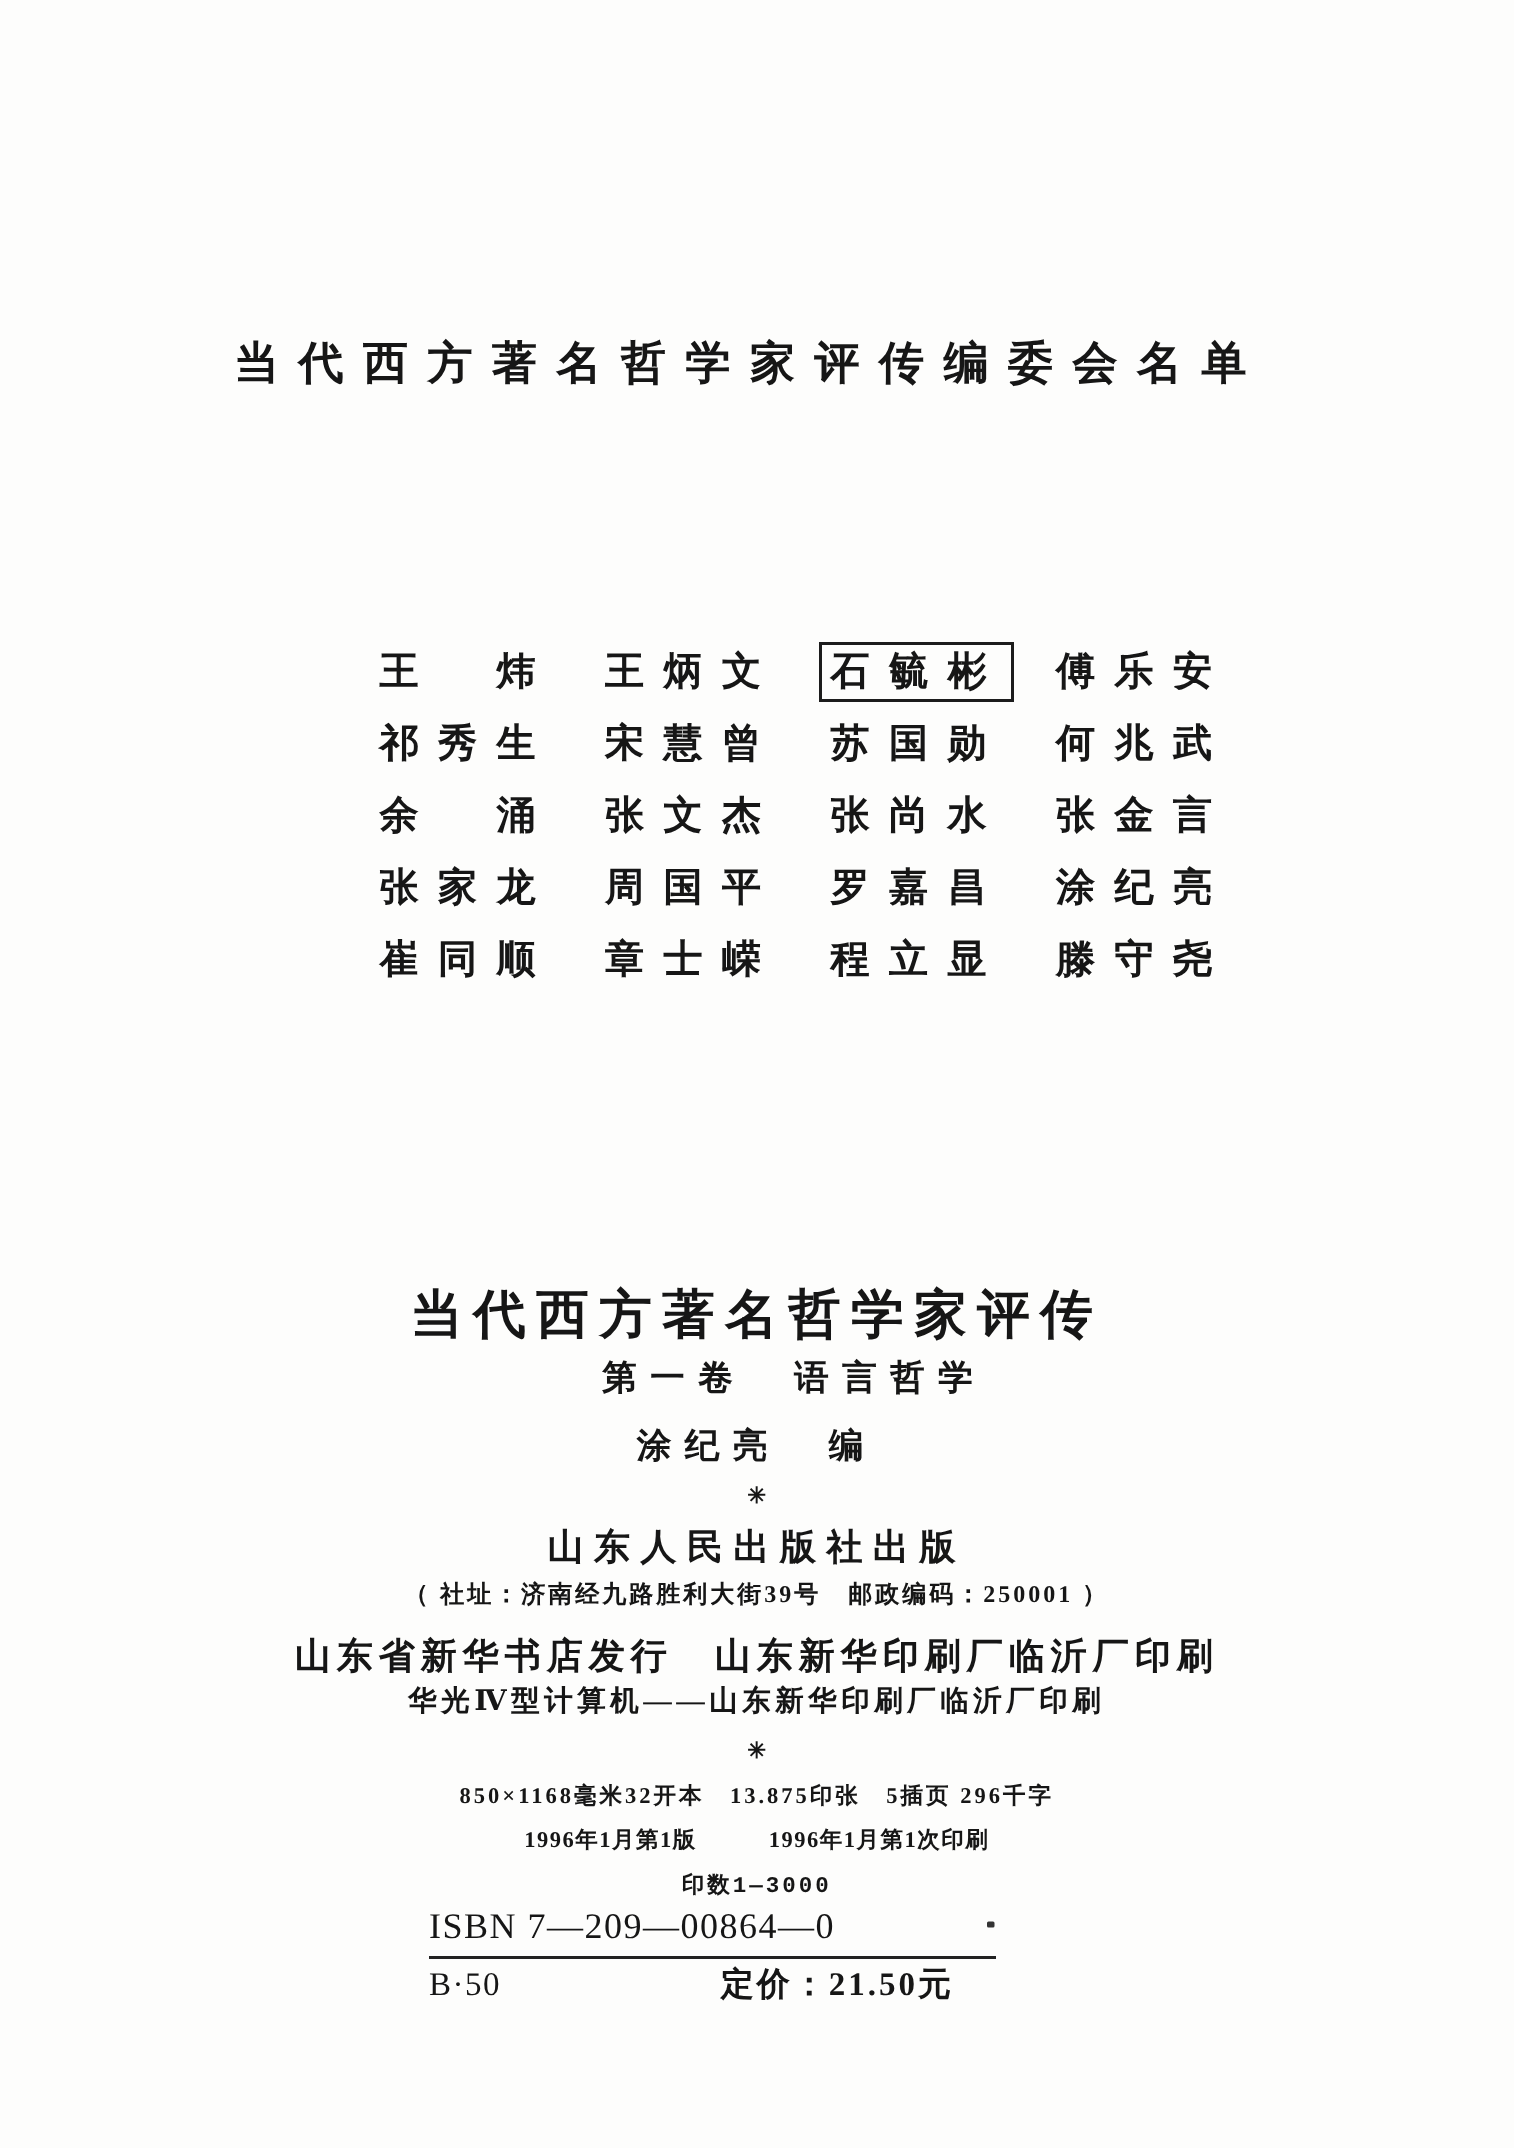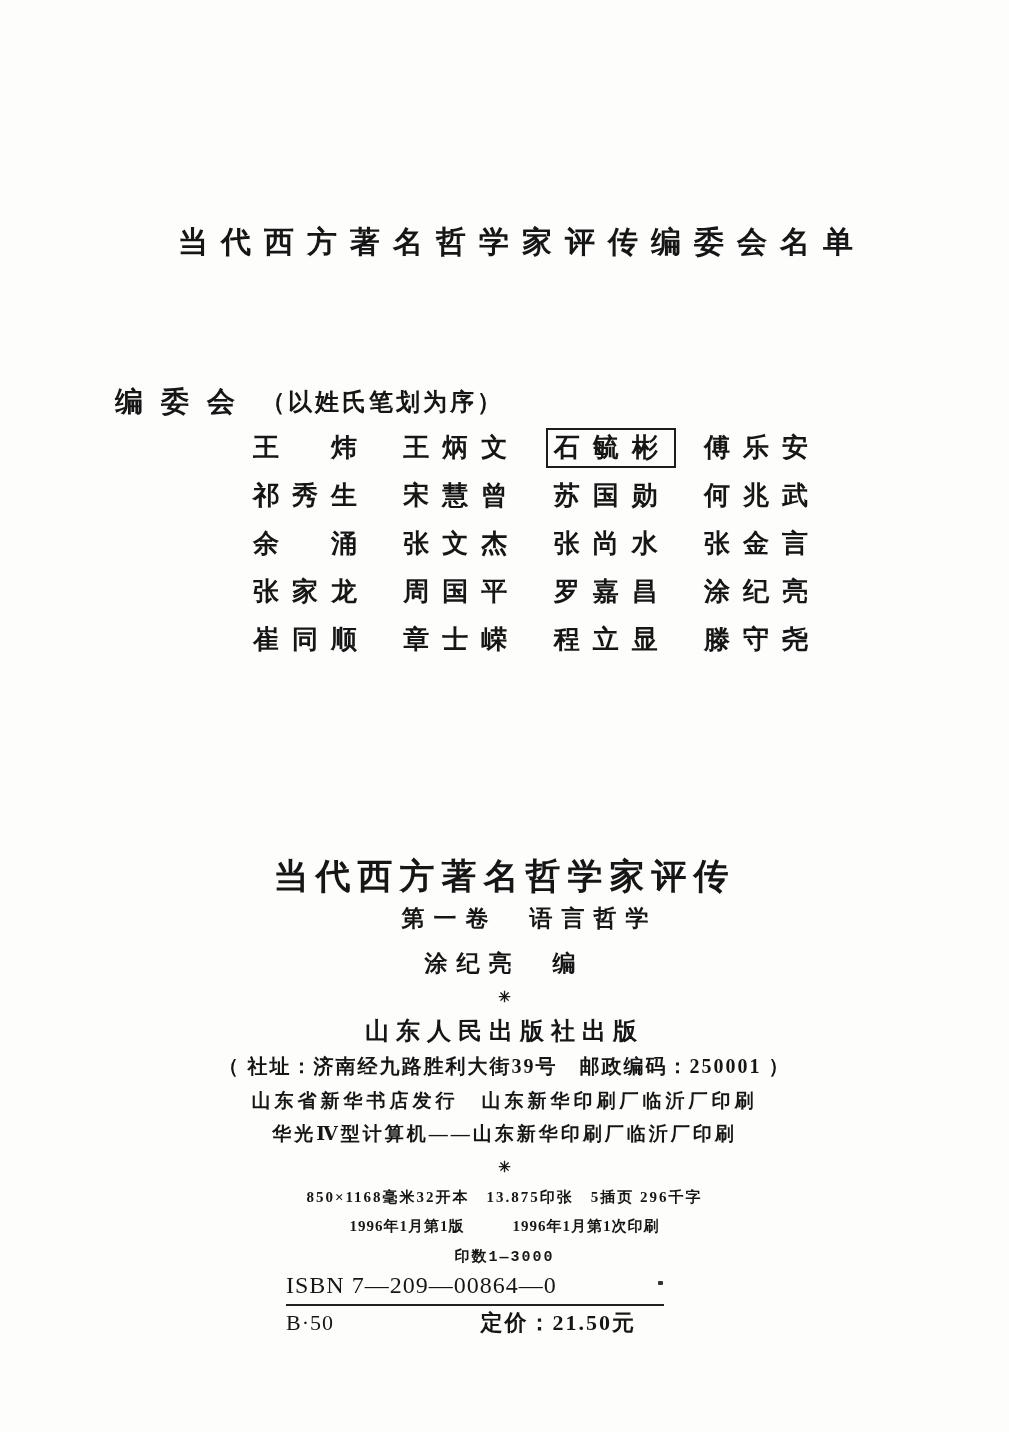--- a/index.html
+++ b/index.html
@@ -7,21 +7,21 @@
     position:relative;
     width:1009px;height:1432px;
     margin:0 auto;
     background:#fdfdfc;
     color:#161616;
     font-family:"Liberation Serif","DejaVu Serif",serif;
     overflow:hidden;
   }
   
   .committee-title{
-    position:absolute;left:178px;top:222px;
+    position:absolute;left:156px;top:222px;
     font-family:"DejaVu Sans","Liberation Sans",sans-serif;
     font-weight:bold;font-size:30px;letter-spacing:13px;white-space:nowrap;
   }
   .editor-row{position:absolute;left:115px;white-space:nowrap;}
   .editor-row .role-label{
     display:inline-block;width:120px;
     font-family:"DejaVu Sans","Liberation Sans",sans-serif;
     font-weight:bold;font-size:28px;
     text-align:justify;text-align-last:justify;
     vertical-align:middle;
@@ -58,22 +58,22 @@
     top:853px;
     font-family:"DejaVu Sans","Liberation Sans",sans-serif;
     font-weight:bold;font-size:35px;letter-spacing:7px;
   }
   .volume-line{top:903px;font-size:23px;font-weight:bold;letter-spacing:9px;margin-left:25px;}
   .editor-line{top:948px;font-size:23px;font-weight:bold;letter-spacing:9px;}
   .star{font-size:15px;font-weight:bold;}
   .star-1{top:988px;}
   .star-2{top:1158px;}
   .publisher-line{top:1015px;font-size:24px;font-weight:bold;letter-spacing:7px;}
-  .address-line{top:1053px;font-size:20px;font-weight:bold;letter-spacing:2px;}
-  .distribution-line{top:1088px;font-size:19px;font-weight:bold;letter-spacing:4px;text-align:center;}
+  .address-line{top:1053px;font-size:16px;font-weight:bold;letter-spacing:2px;}
+  .distribution-line{top:1088px;font-size:24px;font-weight:bold;letter-spacing:4px;text-align:center;}
   .typesetting-line{top:1121px;font-size:19px;font-weight:bold;letter-spacing:3px;}
   .format-line{top:1188px;font-size:15px;font-weight:bold;letter-spacing:2px;}
   .edition-line{
     top:1217px;font-size:15px;font-weight:bold;letter-spacing:1px;
     display:flex;justify-content:center;gap:48px;position:absolute;width:100%;
   }
   .printrun-line{top:1247px;font-size:15px;font-weight:bold;letter-spacing:2px;font-family:Liberation Mono, monospace;}
   .isbn-block{
     position:absolute;left:286px;top:1272px;width:378px;
   }
@@ -87,24 +87,20 @@
   .speck{position:absolute;left:658px;top:1281px;width:5px;height:4px;background:#333;border-radius:1px;}
 </style>
 </head>
 <body>
 
 <div class="page">
 
   <div class="committee-title">当代西方著名哲学家评传编委会名单</div>
 
 
-  <div class="editor-row board-row">
-    <span class="role-label">编委会</span>
-    <span class="sort-note">（以姓氏笔划为序）</span>
-  </div>
 
   <div class="member-grid">
     <span class="member">王　炜</span>
     <span class="member">王炳文</span>
     <span class="member boxed">石毓彬</span>
     <span class="member">傅乐安</span>
 
     <span class="member">祁秀生</span>
     <span class="member">宋慧曾</span>
     <span class="member">苏国勋</span>

